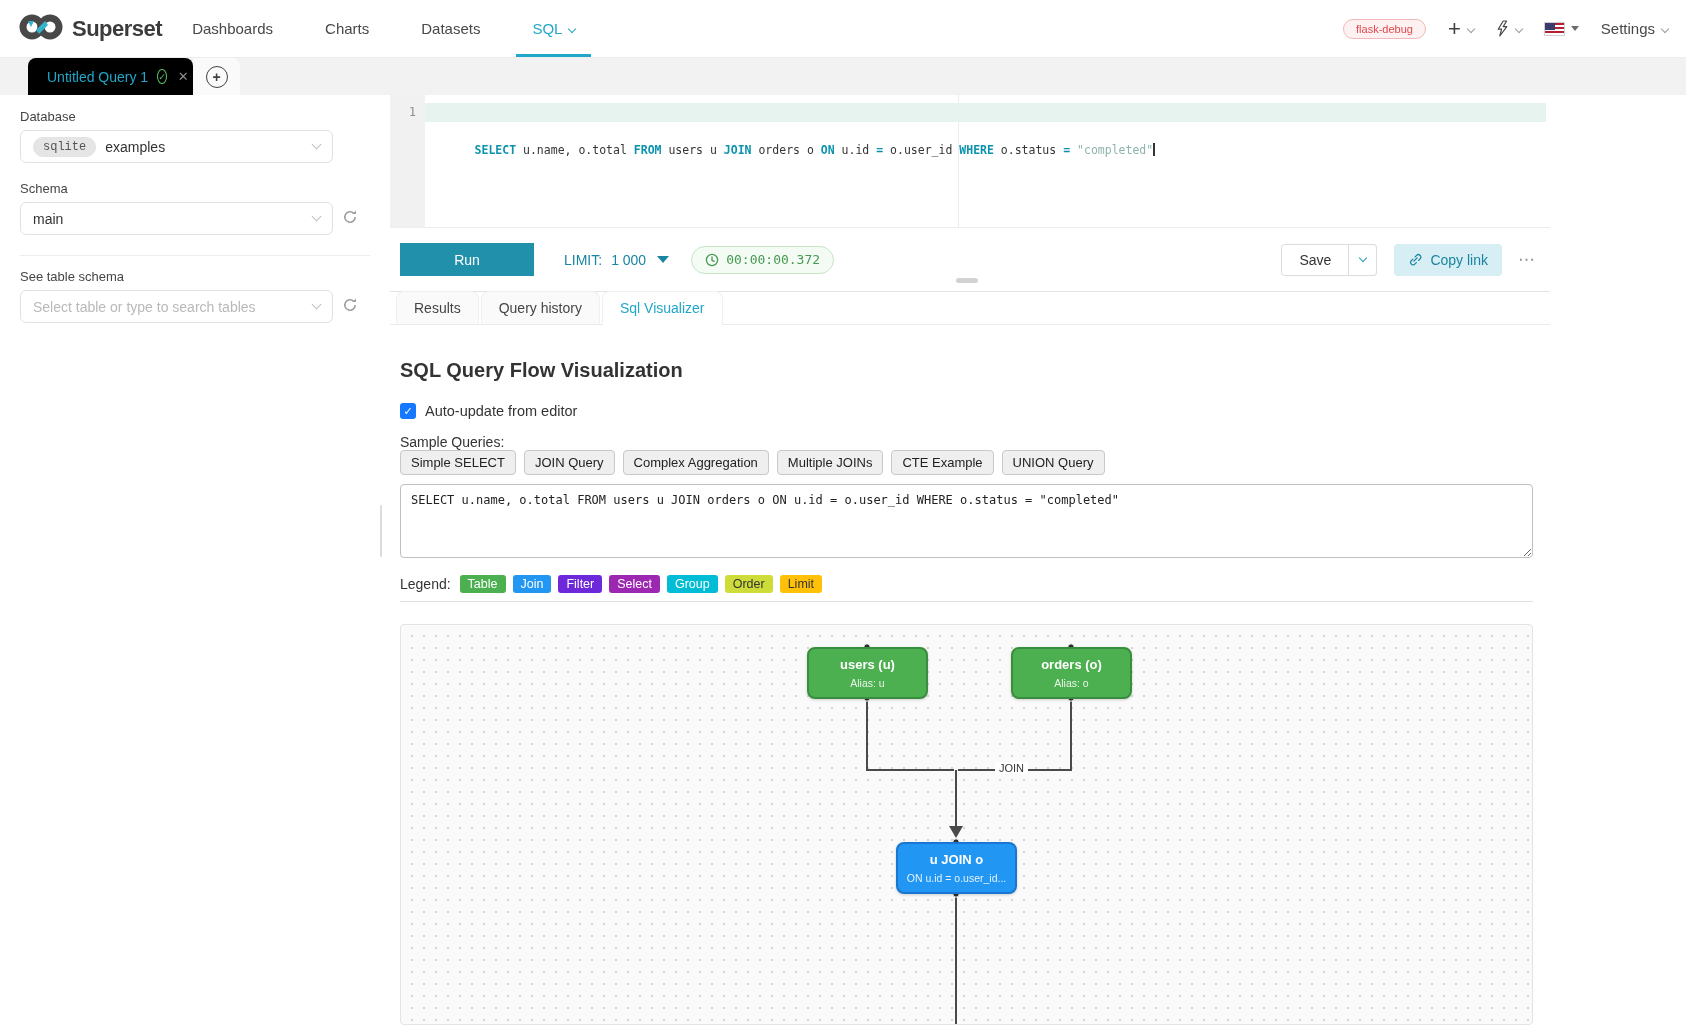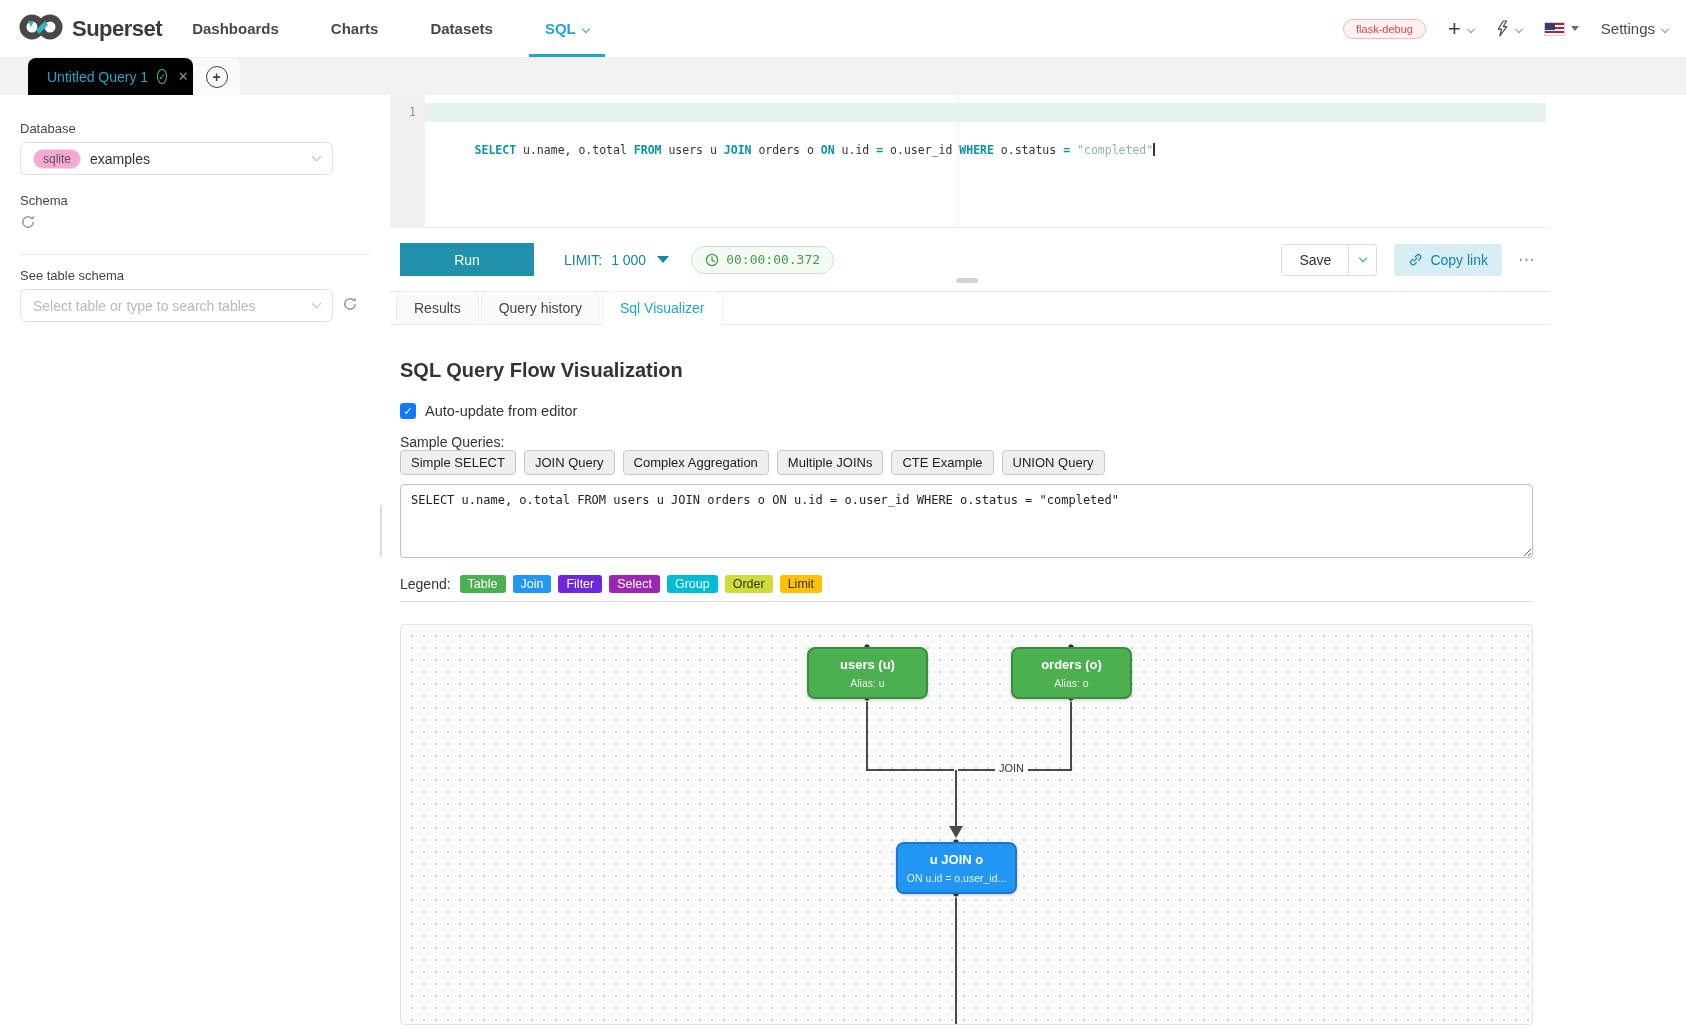--- a/index.html
+++ b/index.html
@@ -6,21 +6,21 @@
   html,body { background:#fff; }
   body { font-family:"Liberation Sans", sans-serif; color:#333; }
   .screen { position:relative; width:1686px; height:1034px; overflow:hidden; background:#fff; }
 
   
   .navbar { position:absolute; top:0; left:0; right:0; height:58px; background:#fff;
             border-bottom:1px solid #ededed; display:flex; align-items:center; padding:0 18px; }
   .brand { display:flex; align-items:center; gap:8px; margin-right:30px; cursor:pointer; }
   .brand-text { font-size:22px; font-weight:bold; color:#3b3b3b; letter-spacing:-0.5px; }
   .nav-links { display:flex; align-items:center; gap:52px; height:100%; }
-  .nav-item { font-size:15px; color:#484848; height:100%; display:flex; align-items:center; position:relative; cursor:pointer;font-weight:bold; }
+  .nav-item { font-size:15px; color:#484848; height:100%; display:flex; align-items:center; position:relative; cursor:pointer; }
   .nav-item.active { color:#20a7c9; }
   .nav-item.active .underline { position:absolute; left:-16px; right:-16px; bottom:0; height:3px; background:#20a7c9; }
   .chev { display:inline-block; width:6px; height:6px; border-right:1.5px solid currentColor;
           border-bottom:1.5px solid currentColor; transform:rotate(45deg); margin-left:7px; vertical-align:2px; }
   .chev.gray { color:#9a9a9a; }
   .nav-right { margin-left:auto; display:flex; align-items:center; gap:22px; }
   .env-badge { font-size:11px; color:#e0484f; background:#fdf1f1; border:1px solid #f3b7bb;
                border-radius:12px; padding:3px 12px; }
   .icon-btn { display:flex; align-items:center; color:#3f3f3f; cursor:pointer; }
   .plus-glyph { font-size:22px; font-weight:400; line-height:1; color:#3f3f3f; }
@@ -42,29 +42,29 @@
   .check-circle { width:15px; height:15px; border:1px solid #5ac164; border-radius:50%;
                   color:#5ac164; font-size:9px; display:flex; align-items:center; justify-content:center; }
   .tab-close { color:#8c8c8c; font-size:13px; margin-left:2px; }
   .addtab { width:47px; height:37px; background:#fafafa; border-radius:0 8px 0 0;
             display:flex; align-items:center; justify-content:center; cursor:pointer; }
   .plus-circle { width:22px; height:22px; border:1.5px solid #404040; border-radius:50%;
                  display:flex; align-items:center; justify-content:center; font-size:14px;
                  font-weight:600; color:#404040; }
 
   
-  .sidebar { position:absolute; top:107px; left:0; width:390px; bottom:0; background:#fff; padding:14px 20px 0 20px; }
+  .sidebar { position:absolute; top:95px; left:0; width:390px; bottom:0; background:#fff; padding:14px 20px 0 20px; }
   .field-label { font-size:13px; color:#454545; margin-bottom:6px; }
   .sel-row { display:flex; align-items:center; gap:9px; }
   .select-box { width:313px; height:33px; border:1px solid #e1e1e1; border-radius:6px; background:#fff;
                 display:flex; align-items:center; padding:0 12px; cursor:pointer; }
   .select-box .val { font-size:14px; color:#333; flex:1; }
   .select-box .placeholder { font-size:14px; color:#b9b9b9; flex:1; }
-  .engine-pill { font-size:12px; color:#555; background:#f9a8d4; border:1px solid #e3e3e3;
-                 border-radius:10px; padding:2px 9px; margin-right:9px; }
+  .engine-pill { font-size:12px; color:#555; background:#e5e5e5; border:1px solid #e3e3e3;
+                 border-radius:10px; padding:2px 9px; margin-right:9px;font-family:Liberation Mono, monospace; }
   .sel-chev { width:7px; height:7px; border-right:1.4px solid #bfbfbf; border-bottom:1.4px solid #bfbfbf;
               transform:rotate(45deg); margin-top:-4px; }
   .sb-divider { border-top:1px solid #ededed; margin:20px 0 13px 0; }
   .mt18 { margin-top:18px; }
   .pane-grip { position:absolute; left:380px; top:505px; width:2px; height:52px; background:#dcdcdc; border-radius:1px; }
 
   
   .main { position:absolute; top:95px; left:390px; width:1160px; bottom:0; background:#fff; }
 
   
@@ -221,20 +221,24 @@
     <div class="sel-row">
       <div class="select-box">
         <span class="engine-pill">sqlite</span>
         <span class="val">examples</span>
         <span class="sel-chev"></span>
       </div>
     </div>
 
     <div class="field-label mt18">Schema</div>
     <div class="sel-row">
+      <div class="select-box">
+        <span class="val">main</span>
+        <span class="sel-chev"></span>
+      </div>
       <span>
         <svg width="16" height="16" viewBox="0 0 16 16">
           <path d="M13.2 8a5.2 5.2 0 1 1-1.5-3.65" fill="none" stroke="#9a9a9a" stroke-width="1.5"></path>
           <path d="M13.9 1.6 v3.4 h-3.4 z" fill="#9a9a9a"></path>
         </svg>
       </span>
     </div>
 
     <div class="sb-divider"></div>
 

